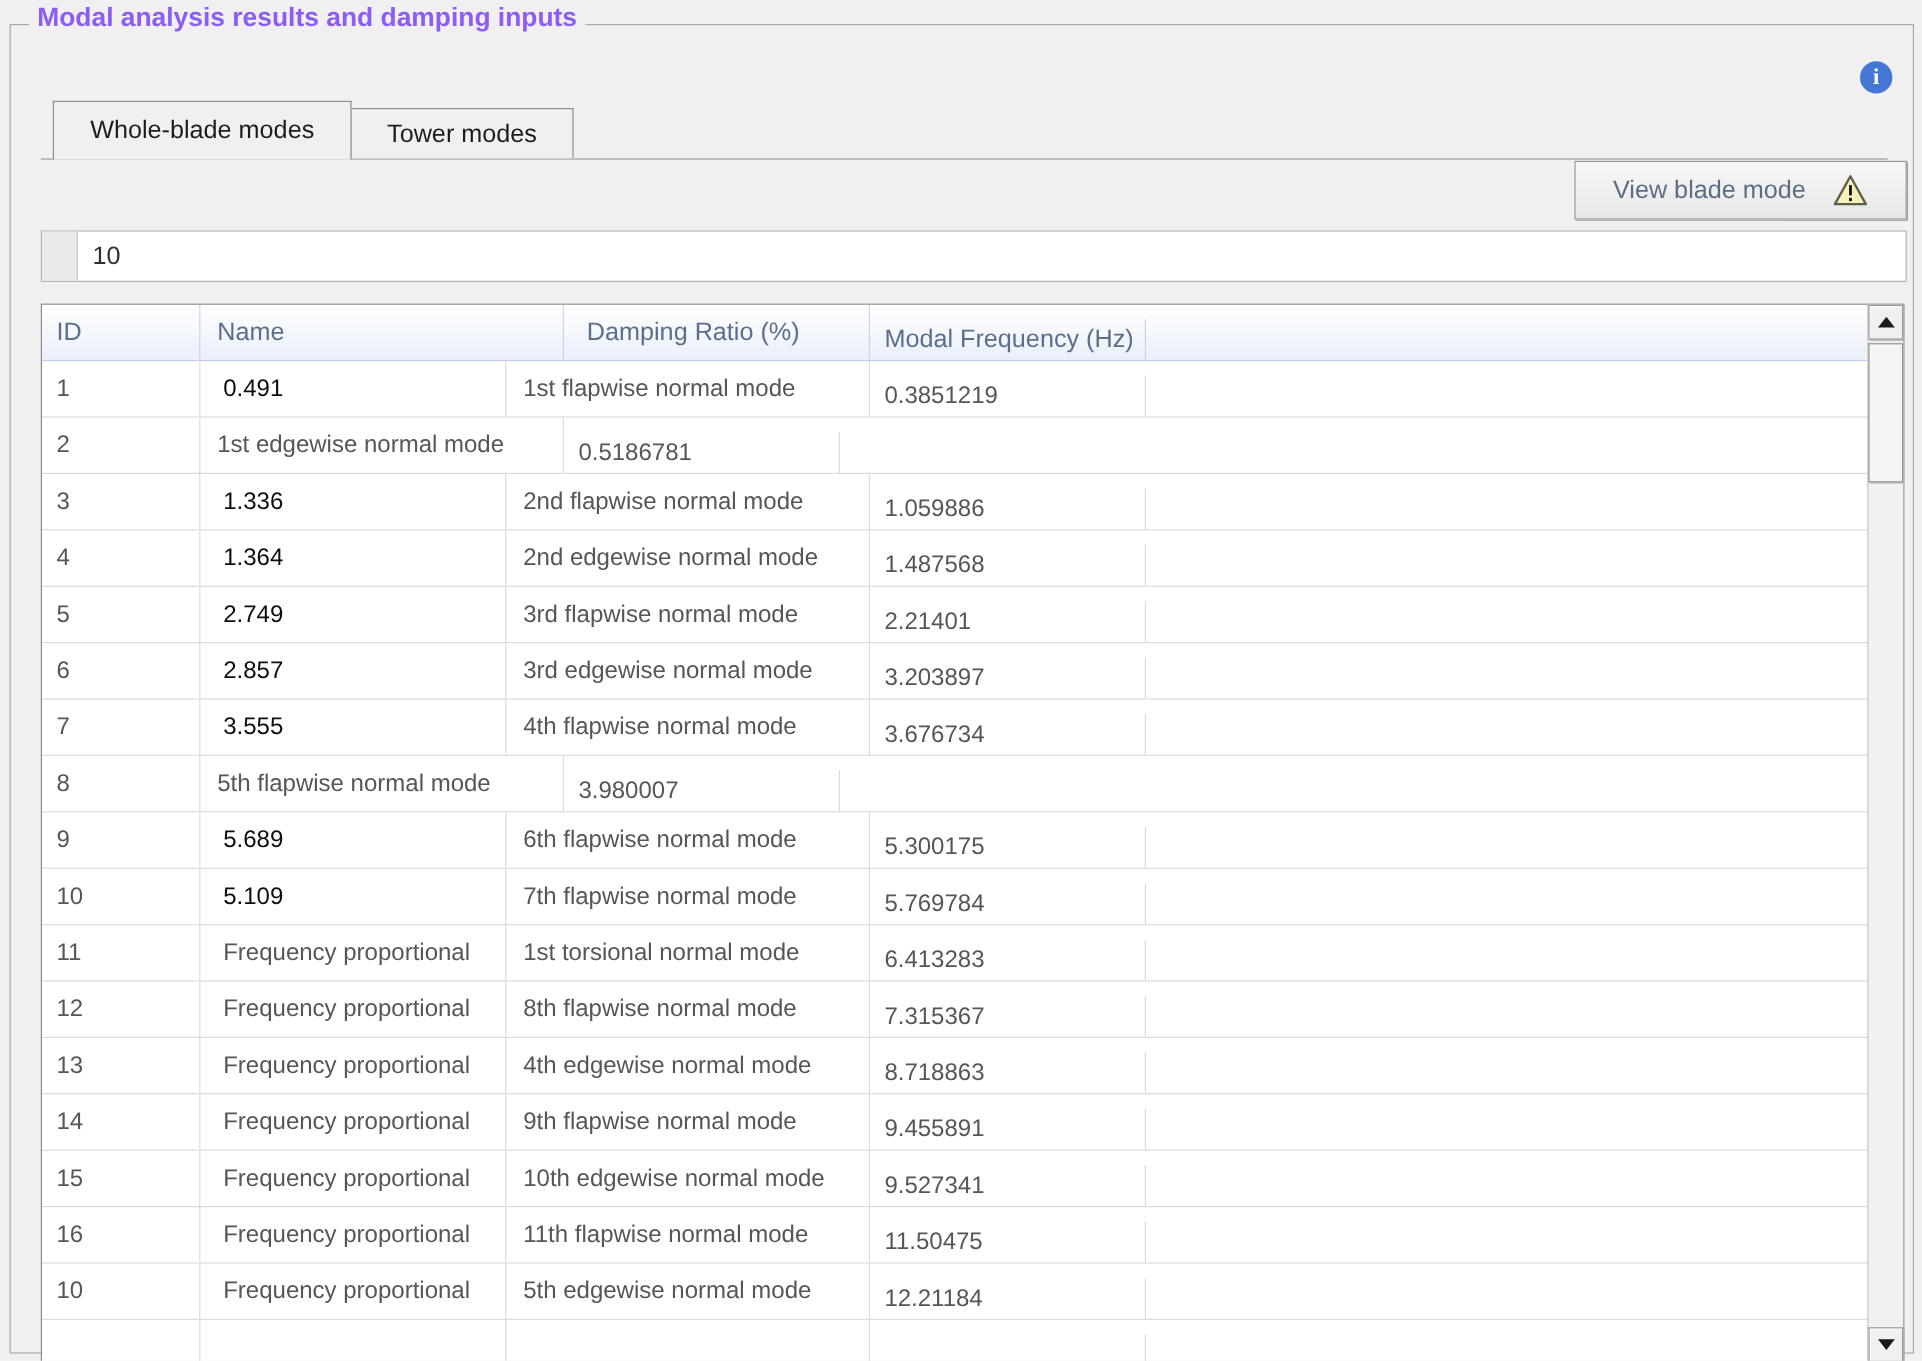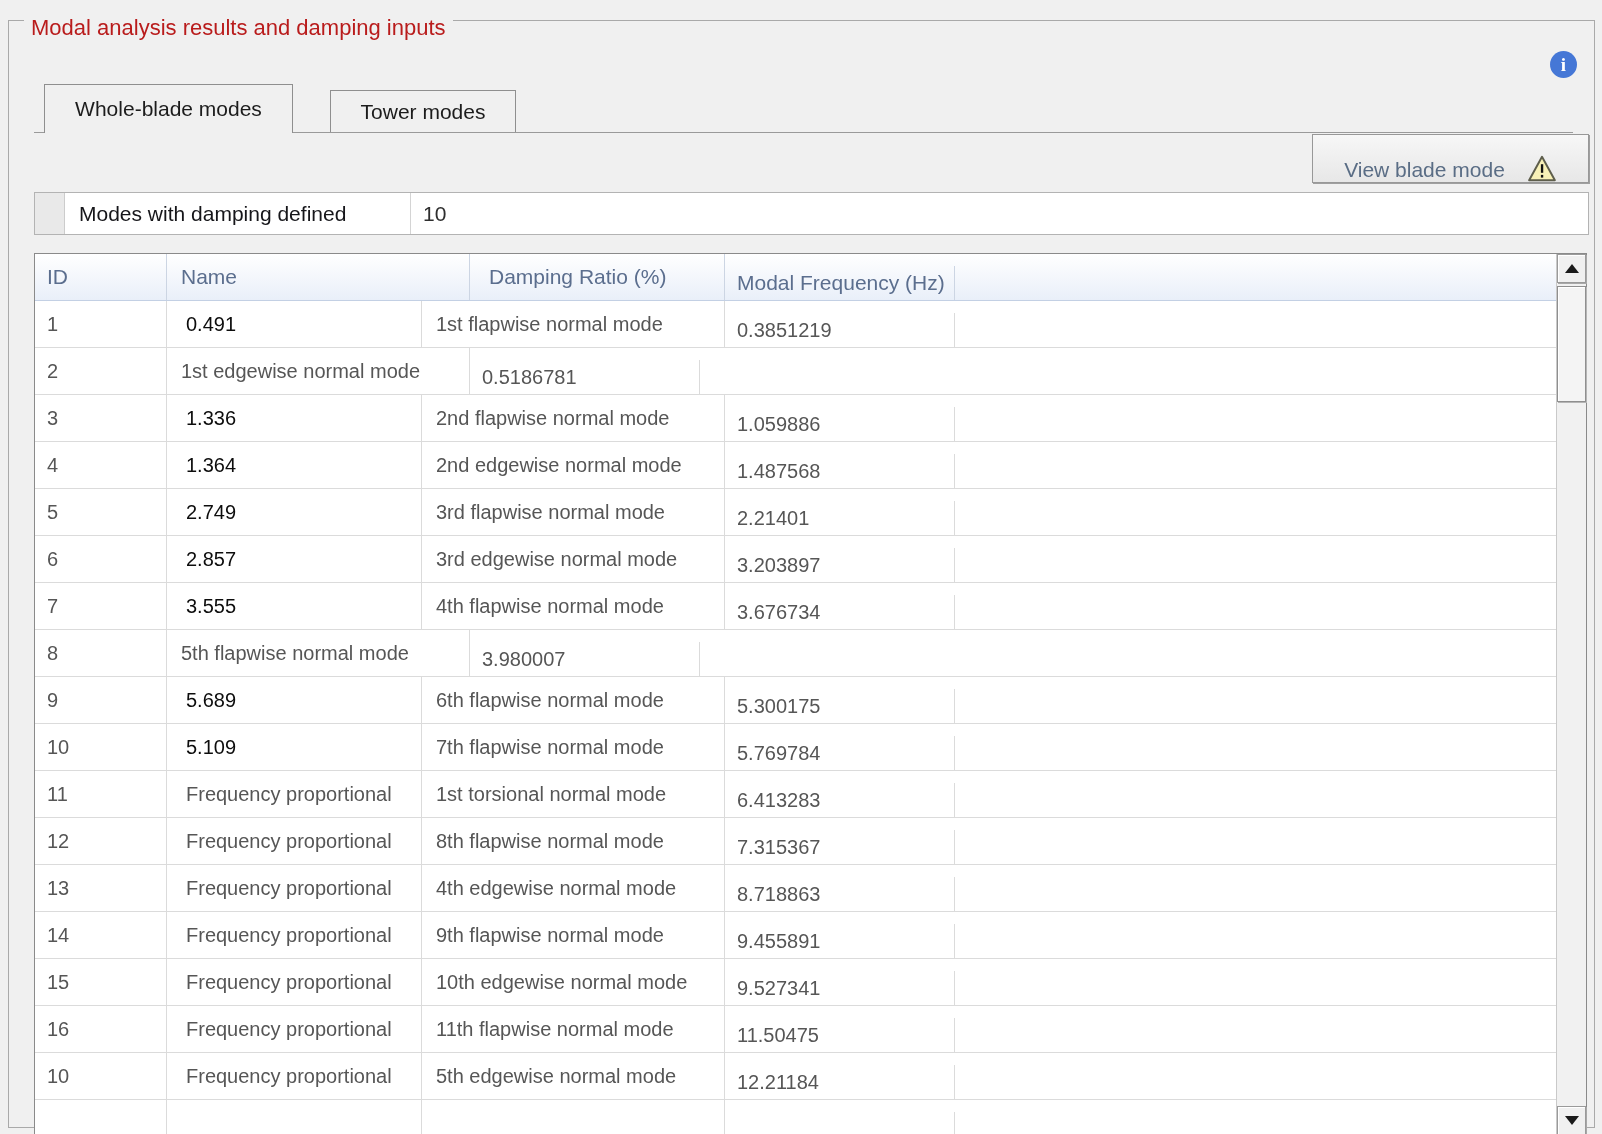--- a/index.html
+++ b/index.html
@@ -7,49 +7,49 @@
     width:1602px; height:1134px; position:relative; overflow:hidden;
     background:#f0f0f0;
     font-family:"Liberation Sans", sans-serif;
   }
   
   .groupbox {
     position:absolute; left:8px; top:20px; right:7px; bottom:6px;
     border:1px solid #a9a9a9; box-sizing:border-box;
   }
   .group-title {
-    position:absolute; left:24px; top:15px; z-index:4;
+    position:absolute; left:24px; top:2px; z-index:4;
     background:#f0f0f0; padding:0 7px;
-    font-size:22px; font-weight:normal; color:#b91c1c;
+    font-size:22px; font-weight:bold; color:#8b5cf6;
   }
   .info-btn {
     position:absolute; top:30px; right:17px; width:27px; height:27px; z-index:4;
     border-radius:50%; background:#4577d6; color:#ffffff;
     display:flex; align-items:center; justify-content:center;
     font-family:"Liberation Serif", serif; font-weight:bold; font-size:19px;
   }
   
   .tabstrip-line {
     position:absolute; left:25px; right:21px; top:111px; height:0;
     border-top:1px solid #9a9a9a; z-index:1;
   }
   .tab {
     position:absolute; box-sizing:border-box; background:#f0f0f0;
     border:1px solid #8f8f8f;
     display:flex; align-items:center; justify-content:center;
     font-size:21px; color:#1c1c1c;
   }
   .tab.active { left:35px; top:63px; width:249px; height:49px; border-bottom:none; z-index:3; }
-  .tab.inactive { left:283px; top:69px; width:186px; height:42px; border-bottom:none; z-index:2;margin-left:38px; }
+  .tab.inactive { left:283px; top:69px; width:186px; height:42px; border-bottom:none; z-index:2; }
   
   .view-btn {
     position:absolute; left:1303px; top:113px; width:277px; height:49px; z-index:2;
     box-sizing:border-box; background:linear-gradient(#f7f7f7,#e7e7e7);
     border:1px solid #989898; box-shadow:1px 1px 0 #9f9f9f;
-    display:flex; align-items:flex-end; justify-content:center; gap:22px;
+    display:flex; align-items:center; justify-content:center; gap:22px;
     font-size:21px; color:#5a6d85;
   }
   .warn-icon { width:30px; height:27px; flex:none; }
   
   .prop-row {
     position:absolute; left:25px; top:171px; width:1555px; height:43px;
     box-sizing:border-box; border:1px solid #b3b3b3; background:#ffffff;
     display:flex;
   }
   .prop-handle { width:29px; flex:none; background:#e9e9e9; border-right:1px solid #cccccc; }
@@ -125,21 +125,20 @@
       <svg width="30" height="27" viewBox="0 0 24 22">
         <path d="M12 1.5 L22.5 20.5 L1.5 20.5 Z" fill="#f8f1b7" stroke="#5e5e4c" stroke-width="1.6" stroke-linejoin="round"></path>
         <rect x="11.1" y="7.5" width="1.9" height="7" fill="#111"></rect>
         <rect x="11.1" y="16.2" width="1.9" height="2.2" fill="#111"></rect>
       </svg>
     </span>
   </div>
 
   <div class="prop-row">
     <div class="prop-handle"></div>
-    <div class="prop-label">Modes with damping defined</div>
     <div class="prop-value">10</div>
   </div>
 
   <div class="grid">
     <div class="grid-main">
       <div class="ghead">
           <div class="cell c-id">ID</div>
           <div class="cell c-name">Name</div>
           <div class="cell c-damp">Damping Ratio (%)</div>
           <div class="cell c-freq">Modal Frequency (Hz)</div>

